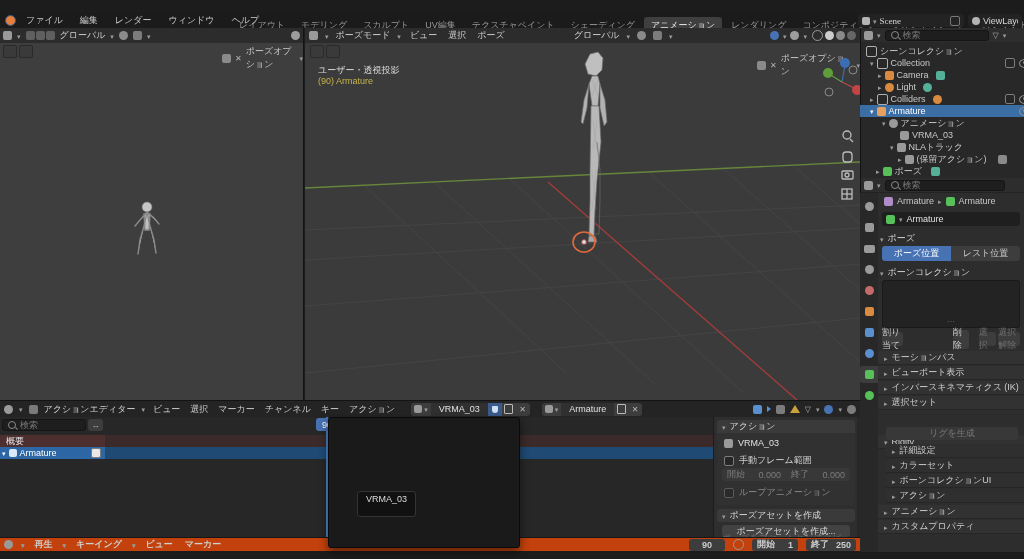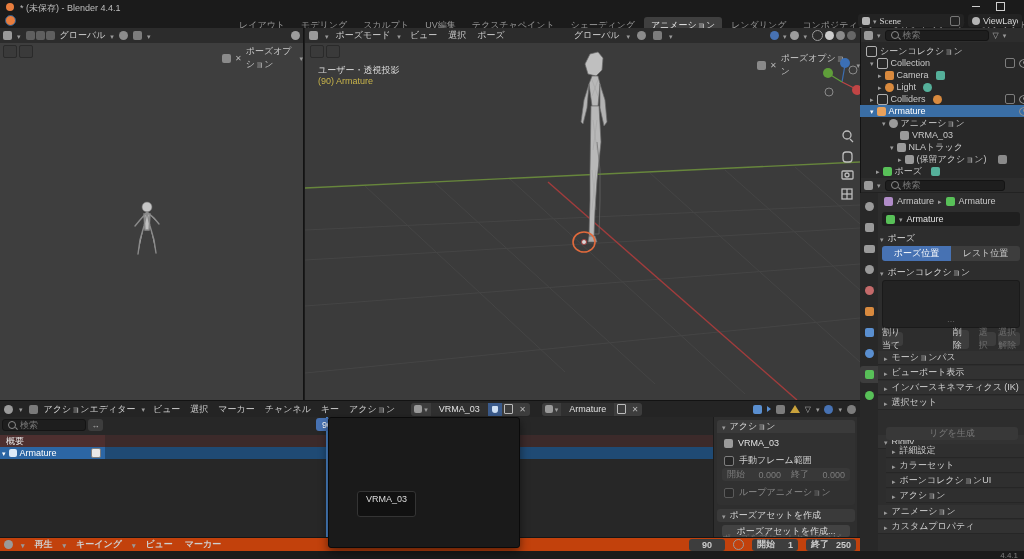--- a/index.html
+++ b/index.html
@@ -25,29 +25,30 @@
   .olicon{width:9px;height:9px;border-radius:2px;flex:0 0 auto;}
   .sect{position:absolute;left:878px;width:146px;height:14px;display:flex;align-items:center;gap:4px;color:#cfcfcf;background:#323232;border-bottom:1px solid #262626;padding-left:6px;box-sizing:border-box;}
   .ptab{position:absolute;left:860px;width:18px;height:17px;display:flex;align-items:center;justify-content:center;}
   .tool{width:14px;height:13px;background:#3a3a3a;border-radius:2px;border:1px solid #2a2a2a;box-sizing:border-box;}
 </style>
 </head>
 <body>
 
 <div id="app">
 
-  <div class="abs row" style="left:0;top:0;width:1024px;height:13px;background:#1b1b1b;">
-    <div class="abs" style="left:6px;top:3px;width:8px;height:8px;border-radius:50%;background:#e87d3e;"></div>
-    <span class="abs" style="left:20px;top:2px;color:#bdbdbd;">* (未保存) - Blender 4.4.1</span>
-    <div class="abs" style="left:972px;top:6px;width:8px;height:1px;background:#cfcfcf;"></div>
-    <div class="abs" style="left:996px;top:2px;width:7px;height:7px;border:1px solid #cfcfcf;"></div>
-  </div>
 
   <div class="abs" style="left:0;top:13px;width:1024px;height:15px;background:#1b1b1b;border-bottom:1px solid #131313;">
     <div class="abs" style="left:5px;top:2px;width:11px;height:11px;border-radius:50%;background:#e87d3e;border:1px solid #2a5d8f;box-sizing:border-box;"></div>
+    <div class="abs row" style="left:24px;top:1px;height:13px;gap:13px;">
+      <span class="menu-item">ファイル</span>
+      <span class="menu-item">編集</span>
+      <span class="menu-item">レンダー</span>
+      <span class="menu-item">ウィンドウ</span>
+      <span class="menu-item">ヘルプ</span>
+    </div>
     <div class="abs row" style="left:232px;top:0;height:15px;gap:2px;">
       <span class="tab">レイアウト</span>
       <span class="tab">モデリング</span>
       <span class="tab">スカルプト</span>
       <span class="tab">UV編集</span>
       <span class="tab">テクスチャペイント</span>
       <span class="tab">シェーディング</span>
       <span class="tab active">アニメーション</span>
       <span class="tab">レンダリング</span>
       <span class="tab">コンポジティング</span>
@@ -562,17 +563,14 @@
     <div class="btn" style="width:46px;height:12px;justify-content:space-between;padding:0 5px;box-sizing:border-box;">
       <span>開始</span>
         <span>1</span>
     </div>
     <div class="btn" style="width:50px;height:12px;justify-content:space-between;padding:0 5px;box-sizing:border-box;">
       <span>終了</span>
         <span>250</span>
     </div>
   </div>
 
-  <div class="abs" style="left:0;top:551px;width:1024px;height:8px;background:#1b1b1b;">
-    <span class="abs" style="right:6px;top:0;color:#7d7d7d;font-size:8px;">4.4.1</span>
-  </div>
 
 </div>
 
 </body></html>

